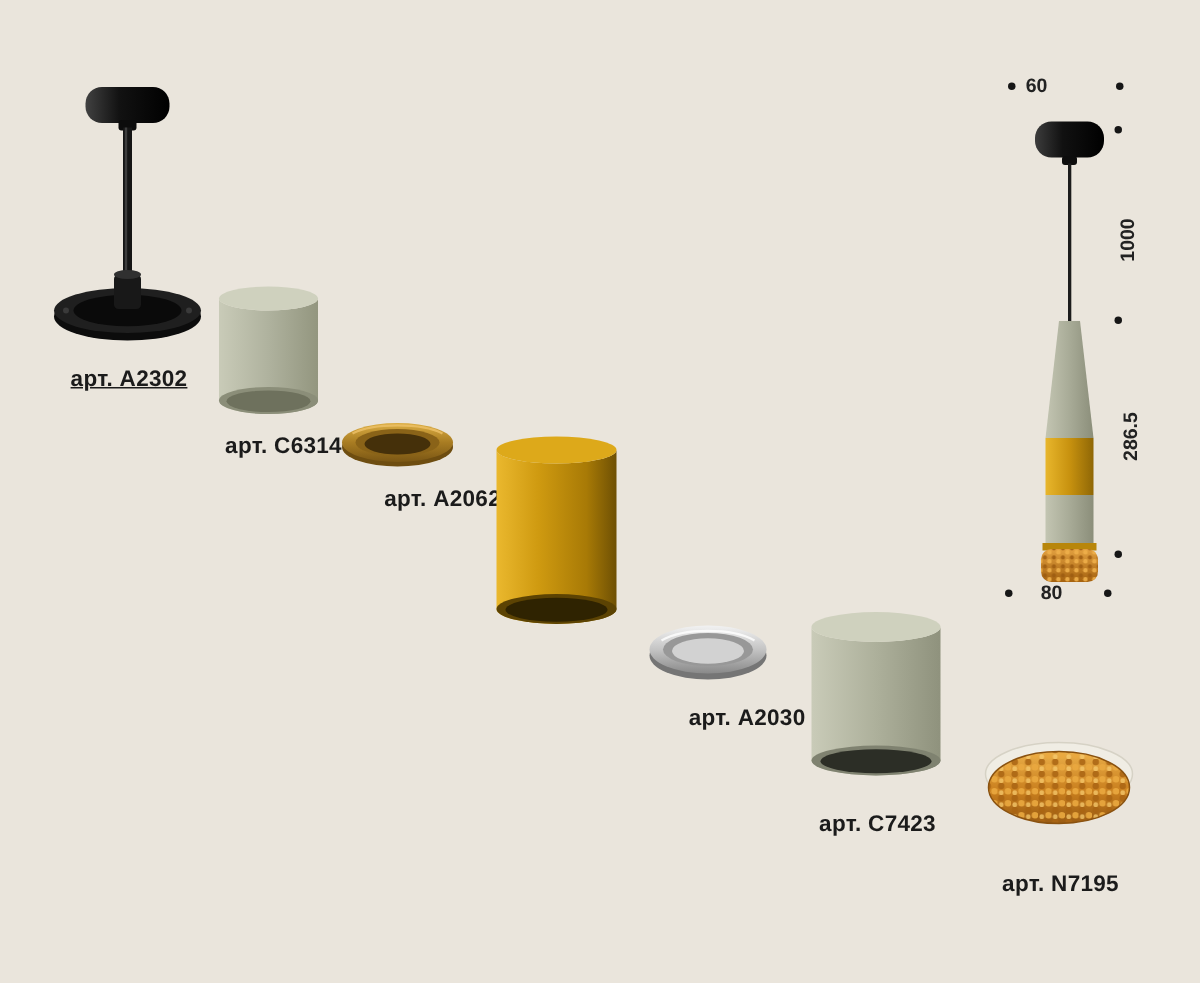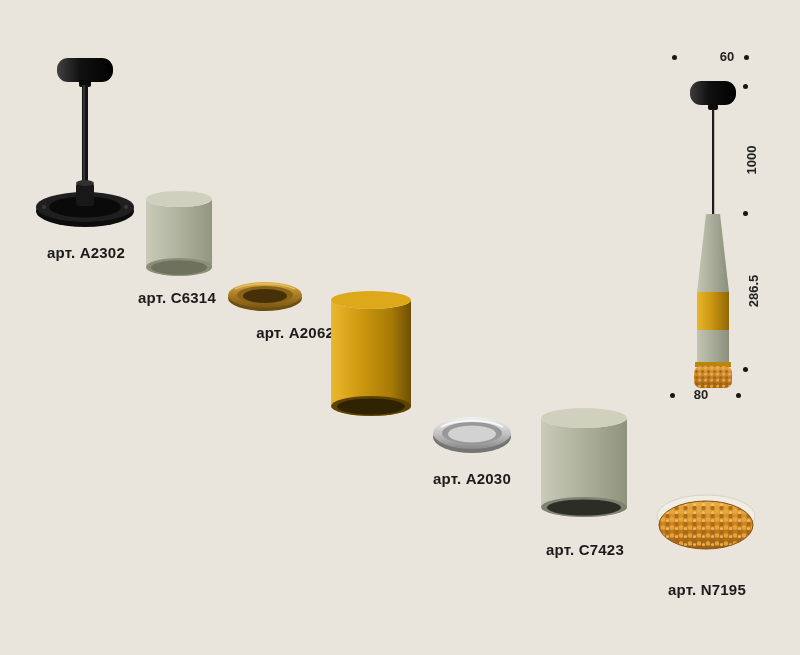--- a/index.html
+++ b/index.html
@@ -43,38 +43,38 @@
       <rect x="53.2" y="33" width="1.6" height="102" fill="#3d3d3d"></rect>
       <ellipse cx="55" cy="159" rx="49" ry="16" fill="#0c0c0c"></ellipse>
       <ellipse cx="55" cy="155" rx="49" ry="15" fill="#1f1f1f"></ellipse>
       <ellipse cx="55" cy="155" rx="36" ry="10.5" fill="#0a0a0a"></ellipse>
       <circle cx="14" cy="155" r="2" fill="#3a3a3a"></circle>
       <circle cx="96" cy="155" r="2" fill="#3a3a3a"></circle>
       <rect x="46" y="131" width="18" height="23" rx="3" fill="#181818"></rect>
       <ellipse cx="55" cy="131" rx="9" ry="3" fill="#303030"></ellipse>
     </svg>
   </div>
-  <div class="part-label" style="left:21px;top:244px;">арт. A2302</div>
+  <div class="part-label" style="left:21px;top:244px;text-decoration:underline;">арт. A2302</div>
 
   <div class="part" style="left:145px;top:190px;width:68px;height:88px;">
     <svg width="68" height="88" viewBox="0 0 68 88">
       <defs>
         <linearGradient id="g-sg1" x1="0" y1="0" x2="1" y2="0">
           <stop offset="0" stop-color="#c9cbb8"></stop>
           <stop offset="0.5" stop-color="#afb29e"></stop>
           <stop offset="1" stop-color="#93967f"></stop>
         </linearGradient>
       </defs>
       <path d="M1,9 L1,77 A33,9 0 0 0 67,77 L67,9 A33,8 0 0 1 1,9 Z" fill="url(#g-sg1)"></path>
       <ellipse cx="34" cy="9" rx="33" ry="8" fill="#cfd1be"></ellipse>
       <ellipse cx="34" cy="77" rx="33" ry="9" fill="#8b8e79"></ellipse>
       <ellipse cx="34" cy="77.5" rx="28" ry="7.2" fill="#6e715d"></ellipse>
     </svg>
   </div>
-  <div class="part-label" style="left:112px;top:289px;">арт. C6314</div>
+  <div class="part-label" style="left:124px;top:289px;">арт. C6314</div>
 
   <div class="part" style="left:227px;top:280px;width:76px;height:32px;">
     <svg width="76" height="32" viewBox="0 0 76 32">
       <defs>
         <linearGradient id="g-gr" x1="0" y1="0" x2="0" y2="1">
           <stop offset="0" stop-color="#dcae44"></stop>
           <stop offset="0.5" stop-color="#a87c22"></stop>
           <stop offset="1" stop-color="#7a5614"></stop>
         </linearGradient>
       </defs>
@@ -113,21 +113,21 @@
           <stop offset="1" stop-color="#898989"></stop>
         </linearGradient>
       </defs>
       <ellipse cx="40" cy="22" rx="39" ry="16" fill="#757575"></ellipse>
       <ellipse cx="40" cy="18" rx="39" ry="16" fill="url(#g-cr)"></ellipse>
       <ellipse cx="40" cy="18" rx="30" ry="11" fill="#989898"></ellipse>
       <ellipse cx="40" cy="19" rx="24" ry="8.5" fill="#d2d2d2"></ellipse>
       <path d="M9,12 A37,14 0 0 1 71,12" fill="none" stroke="#ffffff" stroke-width="1.5" opacity="0.8"></path>
     </svg>
   </div>
-  <div class="part-label" style="left:407px;top:470px;">арт. A2030</div>
+  <div class="part-label" style="left:407px;top:470px;text-align:right;">арт. A2030</div>
 
   <div class="part" style="left:540px;top:407px;width:88px;height:112px;">
     <svg width="88" height="112" viewBox="0 0 88 112">
       <defs>
         <linearGradient id="g-sg2" x1="0" y1="0" x2="1" y2="0">
           <stop offset="0" stop-color="#c9cbb8"></stop>
           <stop offset="0.5" stop-color="#adb09b"></stop>
           <stop offset="1" stop-color="#8f927d"></stop>
         </linearGradient>
       </defs>
@@ -195,21 +195,21 @@
       <path d="M29,138 L43,138 L52,216 L20,216 Z" fill="url(#ag-sage)"></path>
       <rect x="20" y="216" width="32" height="38" fill="url(#ag-gold)"></rect>
       <rect x="20" y="254" width="32" height="32" fill="url(#ag-sage)"></rect>
       <rect x="18" y="286" width="36" height="5" fill="#b8860b"></rect>
       <rect x="17" y="290" width="38" height="22" rx="7" fill="url(#ag-am)"></rect>
       <rect x="17" y="290" width="38" height="22" rx="7" fill="url(#ap-cry)"></rect>
     </svg>
   </div>
 
   <span class="dot" style="left:672px;top:55px;"></span>
-  <div class="dim" style="left:712px;top:49px;width:30px;">60</div>
+  <div class="dim" style="left:676px;top:49px;width:30px;">60</div>
   <span class="dot" style="left:744px;top:55px;"></span>
 
   <span class="dot" style="left:743px;top:84px;"></span>
   <div class="dim dim-v" style="left:722px;top:152px;">1000</div>
   <span class="dot" style="left:743px;top:211px;"></span>
   <div class="dim dim-v" style="left:724px;top:283px;">286.5</div>
   <span class="dot" style="left:743px;top:367px;"></span>
 
   <span class="dot" style="left:670px;top:393px;"></span>
   <div class="dim" style="left:686px;top:387px;width:30px;">80</div>

